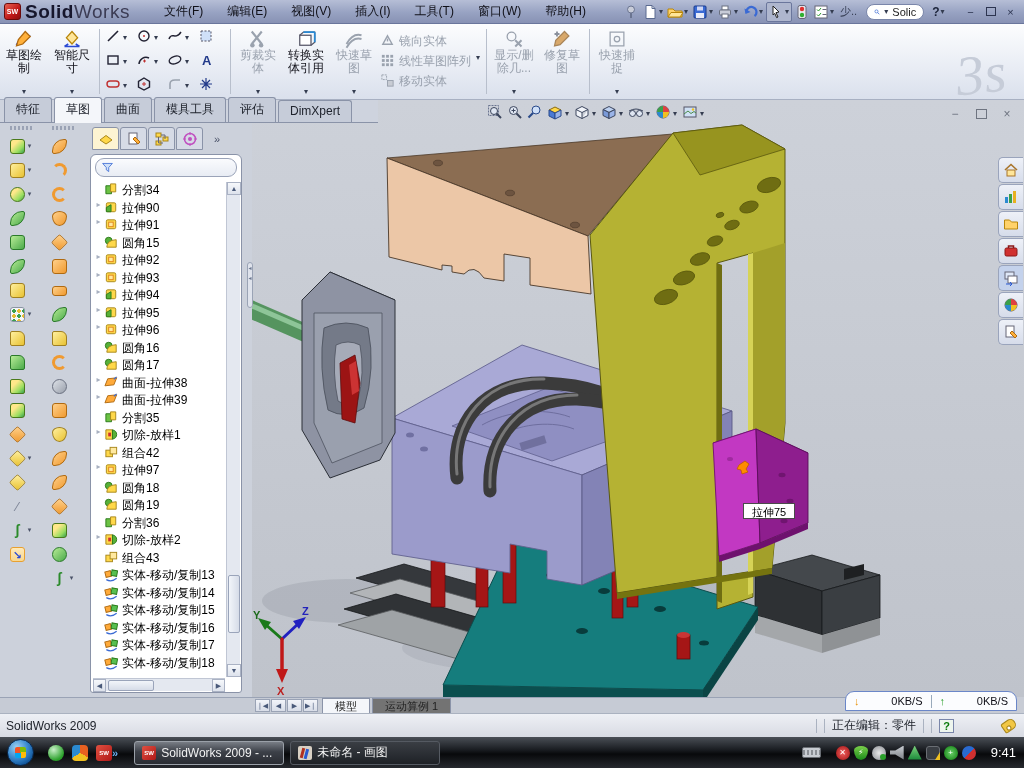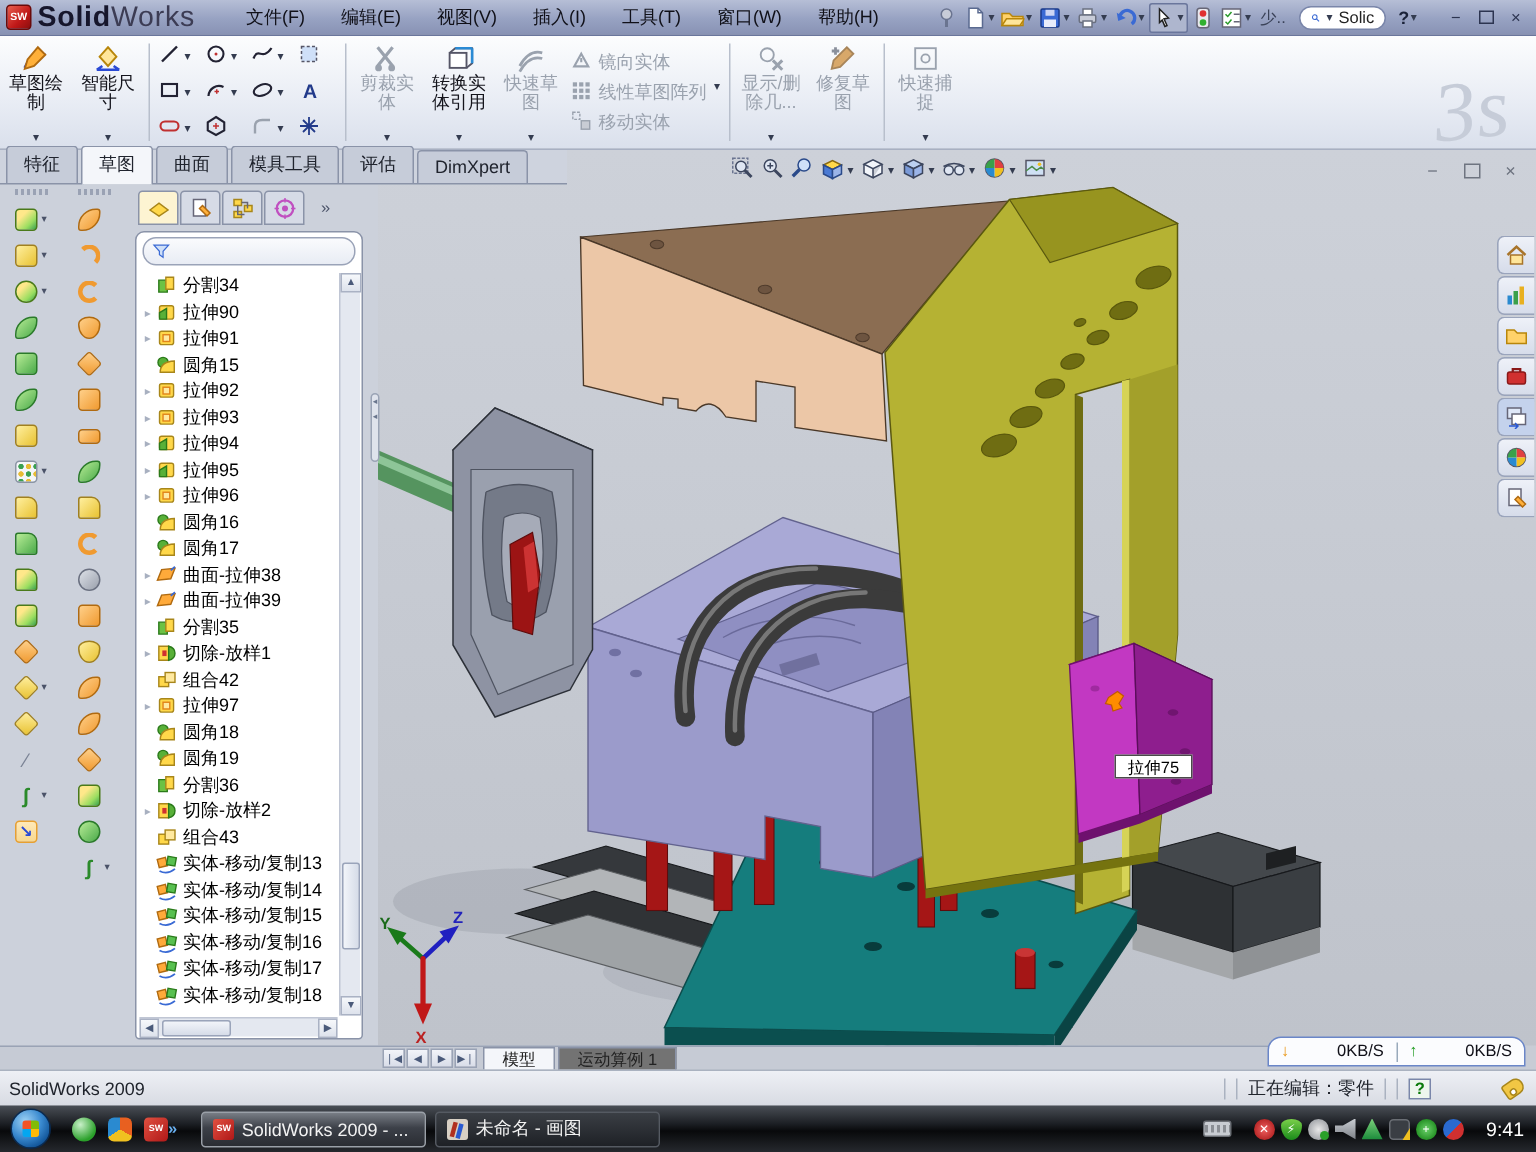--- a/index.html
+++ b/index.html
@@ -91,21 +91,21 @@
   .fmtabs{display:flex;gap:1px;padding:4px 0 2px 4px;align-items:flex-end;}
   .fmtab{width:27px;height:23px;border:1px solid #8a93a8;border-radius:3px 3px 0 0;background:#d6dbe6;
     display:flex;align-items:center;justify-content:center;}
   .fmtab.active{background:#fdf4d2;}
   .fmtab-more{margin-left:10px;color:#4a5268;font-size:11px;align-self:center;}
   .fmbox{position:absolute;left:2px;right:4px;top:31px;bottom:4px;background:#fff;
     border:1px solid #8a93a8;border-radius:6px 6px 3px 3px;overflow:hidden;}
   .filterbar{height:19px;margin:3px 4px;border:1px solid #9aa3b8;border-radius:9px;
     background:linear-gradient(#fafbfd,#e8ecf4);display:flex;align-items:center;padding-left:5px;}
   .tree{position:absolute;left:2px;right:16px;top:27px;bottom:15px;overflow:hidden;}
-  .trow{height:17.5px;display:flex;align-items:center;white-space:nowrap;}
+  .trow{height:17.5px;display:flex;align-items:flex-start;white-space:nowrap;}
   .trow .exp{width:11px;color:#a8b0c0;font-size:8px;text-align:center;}
   .trow .ti{width:15px;height:15px;margin-right:3px;flex:none;}
   .trow .tlbl{color:#000;}
   .vsb{position:absolute;right:1px;top:27px;bottom:15px;width:14px;background:#e4e8f0;border-left:1px solid #c0c6d4;}
   .vsb .sa{position:absolute;left:0;width:14px;height:13px;background:linear-gradient(#f6f8fb,#dde2ec);
     border:1px solid #aab2c4;box-sizing:border-box;color:#4a5a7a;font-size:7px;text-align:center;line-height:12px;}
   .vsb .thumb{position:absolute;left:1px;width:12px;height:58px;bottom:44px;border:1px solid #9aa4ba;
     border-radius:2px;background:linear-gradient(90deg,#f2f5fa,#d6dce8);}
   .hsb{position:absolute;left:2px;right:16px;bottom:1px;height:13px;background:#e4e8f0;border-top:1px solid #c0c6d4;}
   .hsb .sa{position:absolute;top:0;width:13px;height:13px;background:linear-gradient(#f6f8fb,#dde2ec);

